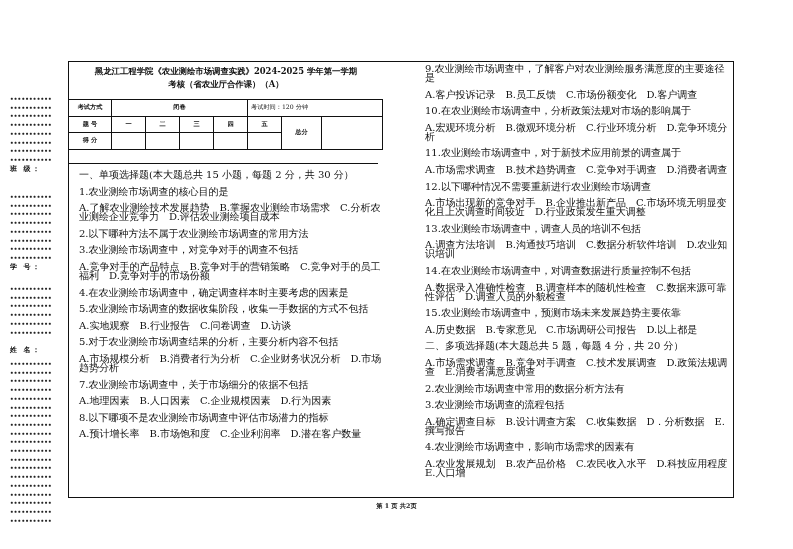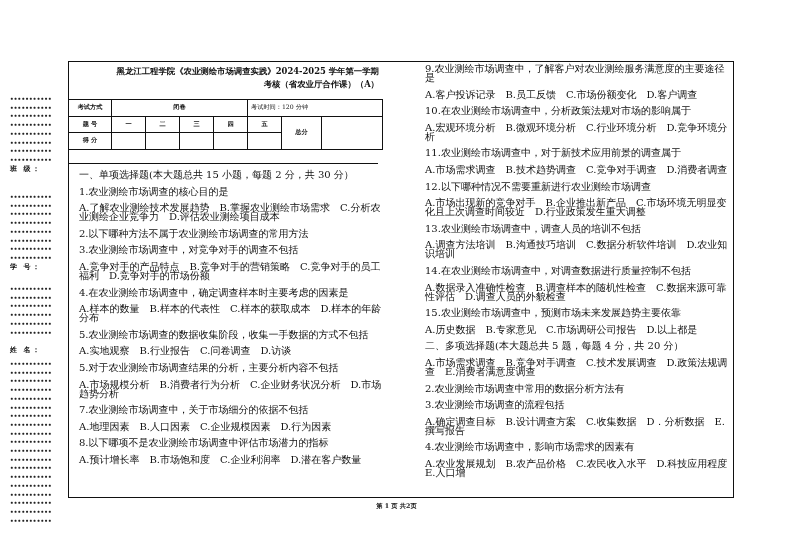--- a/index.html
+++ b/index.html
@@ -3,21 +3,21 @@
 <meta charset="utf-8">
 <style>
   html,body{margin:0;padding:0;background:#ffffff;}
   body{width:793px;height:549px;position:relative;overflow:hidden;font-family:"DejaVu Serif","Liberation Serif",serif;color:#111;}
   .binding{position:absolute;left:0;top:0;width:66px;height:549px;}
   .dots{position:absolute;left:10px;font-size:6px;letter-spacing:0.2px;line-height:8.7px;color:#222;font-family:"DejaVu Sans Mono",monospace;font-weight:bold;white-space:pre;}
   .bind-label{position:absolute;left:10px;font-size:7px;font-weight:bold;letter-spacing:2px;}
   .frame{position:absolute;left:68px;top:61px;width:666px;height:437px;border:1.3px solid #111;box-sizing:border-box;}
   .col-left{position:absolute;left:0;top:0;width:314px;height:100%;}
   .col-right{position:absolute;left:352px;top:-4px;width:310px;height:100%;}
-  .title{position:absolute;left:4px;top:3px;width:306px;font-size:8.4px;font-weight:bold;text-align:right;line-height:13px;}
+  .title{position:absolute;left:4px;top:3px;width:306px;font-size:8.4px;font-weight:bold;text-align:center;line-height:13px;}
   table.score{position:absolute;left:-1px;top:37px;width:315px;border-collapse:collapse;font-size:6.2px;}
   table.score td{border:1px solid #111;height:15.5px;text-align:center;padding:0;font-weight:bold;}
   table.score td.light{font-weight:normal;text-align:left;padding-left:3px;}
   .hr{position:absolute;left:0;top:101px;width:309px;border-top:1px solid #111;}
   .qs{position:absolute;left:10px;top:108px;width:306px;font-size:10px;line-height:9px;}
   .qs p,.qr p{margin:0 0 7.6px 0;}
   .qr{position:absolute;left:4px;top:6px;width:306px;font-size:10px;line-height:9px;}
   .footer{position:absolute;left:0;width:793px;top:502px;text-align:center;font-size:6.3px;font-weight:bold;}
 </style>
 </head>
@@ -105,21 +105,20 @@
       </table>
     <div class="hr"></div>
     <div class="qs">
       <p>一、单项选择题(本大题总共 15 小题，每题 2 分，共 30 分）</p>
       <p>1.农业测绘市场调查的核心目的是</p>
       <p>A.了解农业测绘技术发展趋势　B.掌握农业测绘市场需求　C.分析农业测绘企业竞争力　D.评估农业测绘项目成本</p>
       <p>2.以下哪种方法不属于农业测绘市场调查的常用方法</p>
       <p>3.农业测绘市场调查中，对竞争对手的调查不包括</p>
       <p>A.竞争对手的产品特点　B.竞争对手的营销策略　C.竞争对手的员工福利　D.竞争对手的市场份额</p>
       <p>4.在农业测绘市场调查中，确定调查样本时主要考虑的因素是</p>
-      <p>A.样本的数量　B.样本的代表性　C.样本的获取成本　D.样本的年龄分布</p>
       <p>5.农业测绘市场调查的数据收集阶段，收集一手数据的方式不包括</p>
       <p>A.实地观察　B.行业报告　C.问卷调查　D.访谈</p>
       <p>5.对于农业测绘市场调查结果的分析，主要分析内容不包括</p>
       <p>A.市场规模分析　B.消费者行为分析　C.企业财务状况分析　D.市场趋势分析</p>
       <p>7.农业测绘市场调查中，关于市场细分的依据不包括</p>
       <p>A.地理因素　B.人口因素　C.企业规模因素　D.行为因素</p>
       <p>8.以下哪项不是农业测绘市场调查中评估市场潜力的指标</p>
       <p>A.预计增长率　B.市场饱和度　C.企业利润率　D.潜在客户数量</p>
     </div>
   </div>

